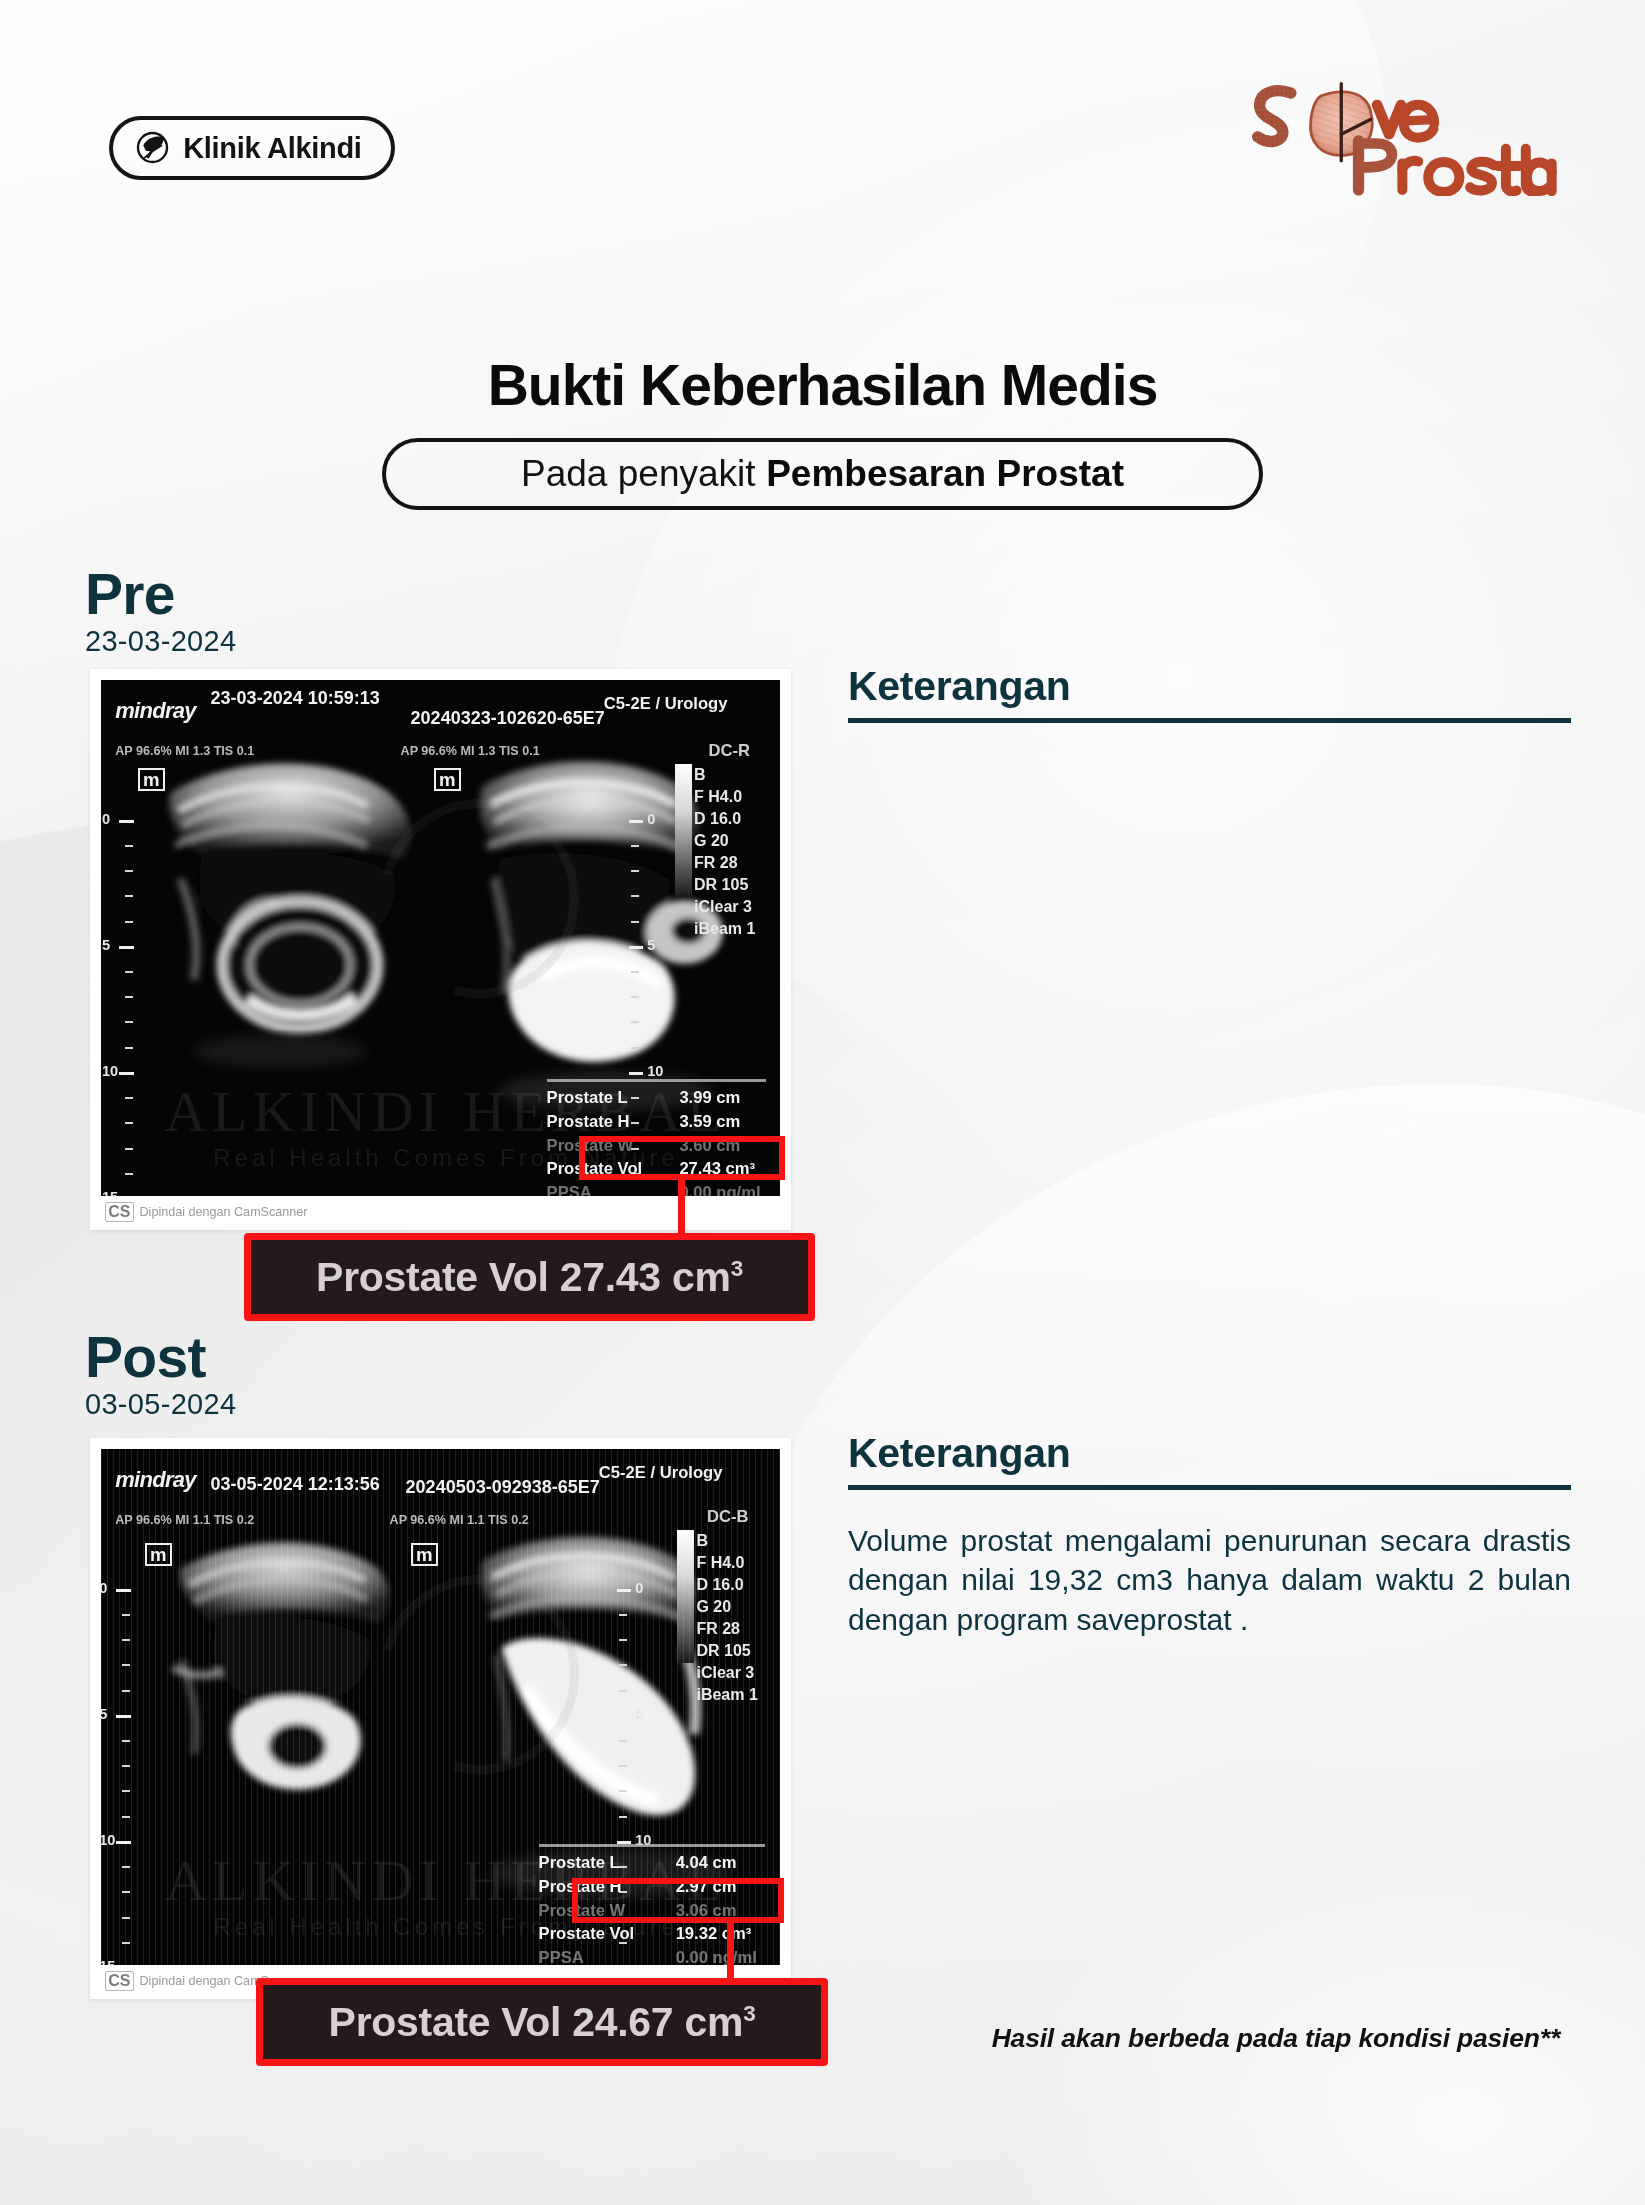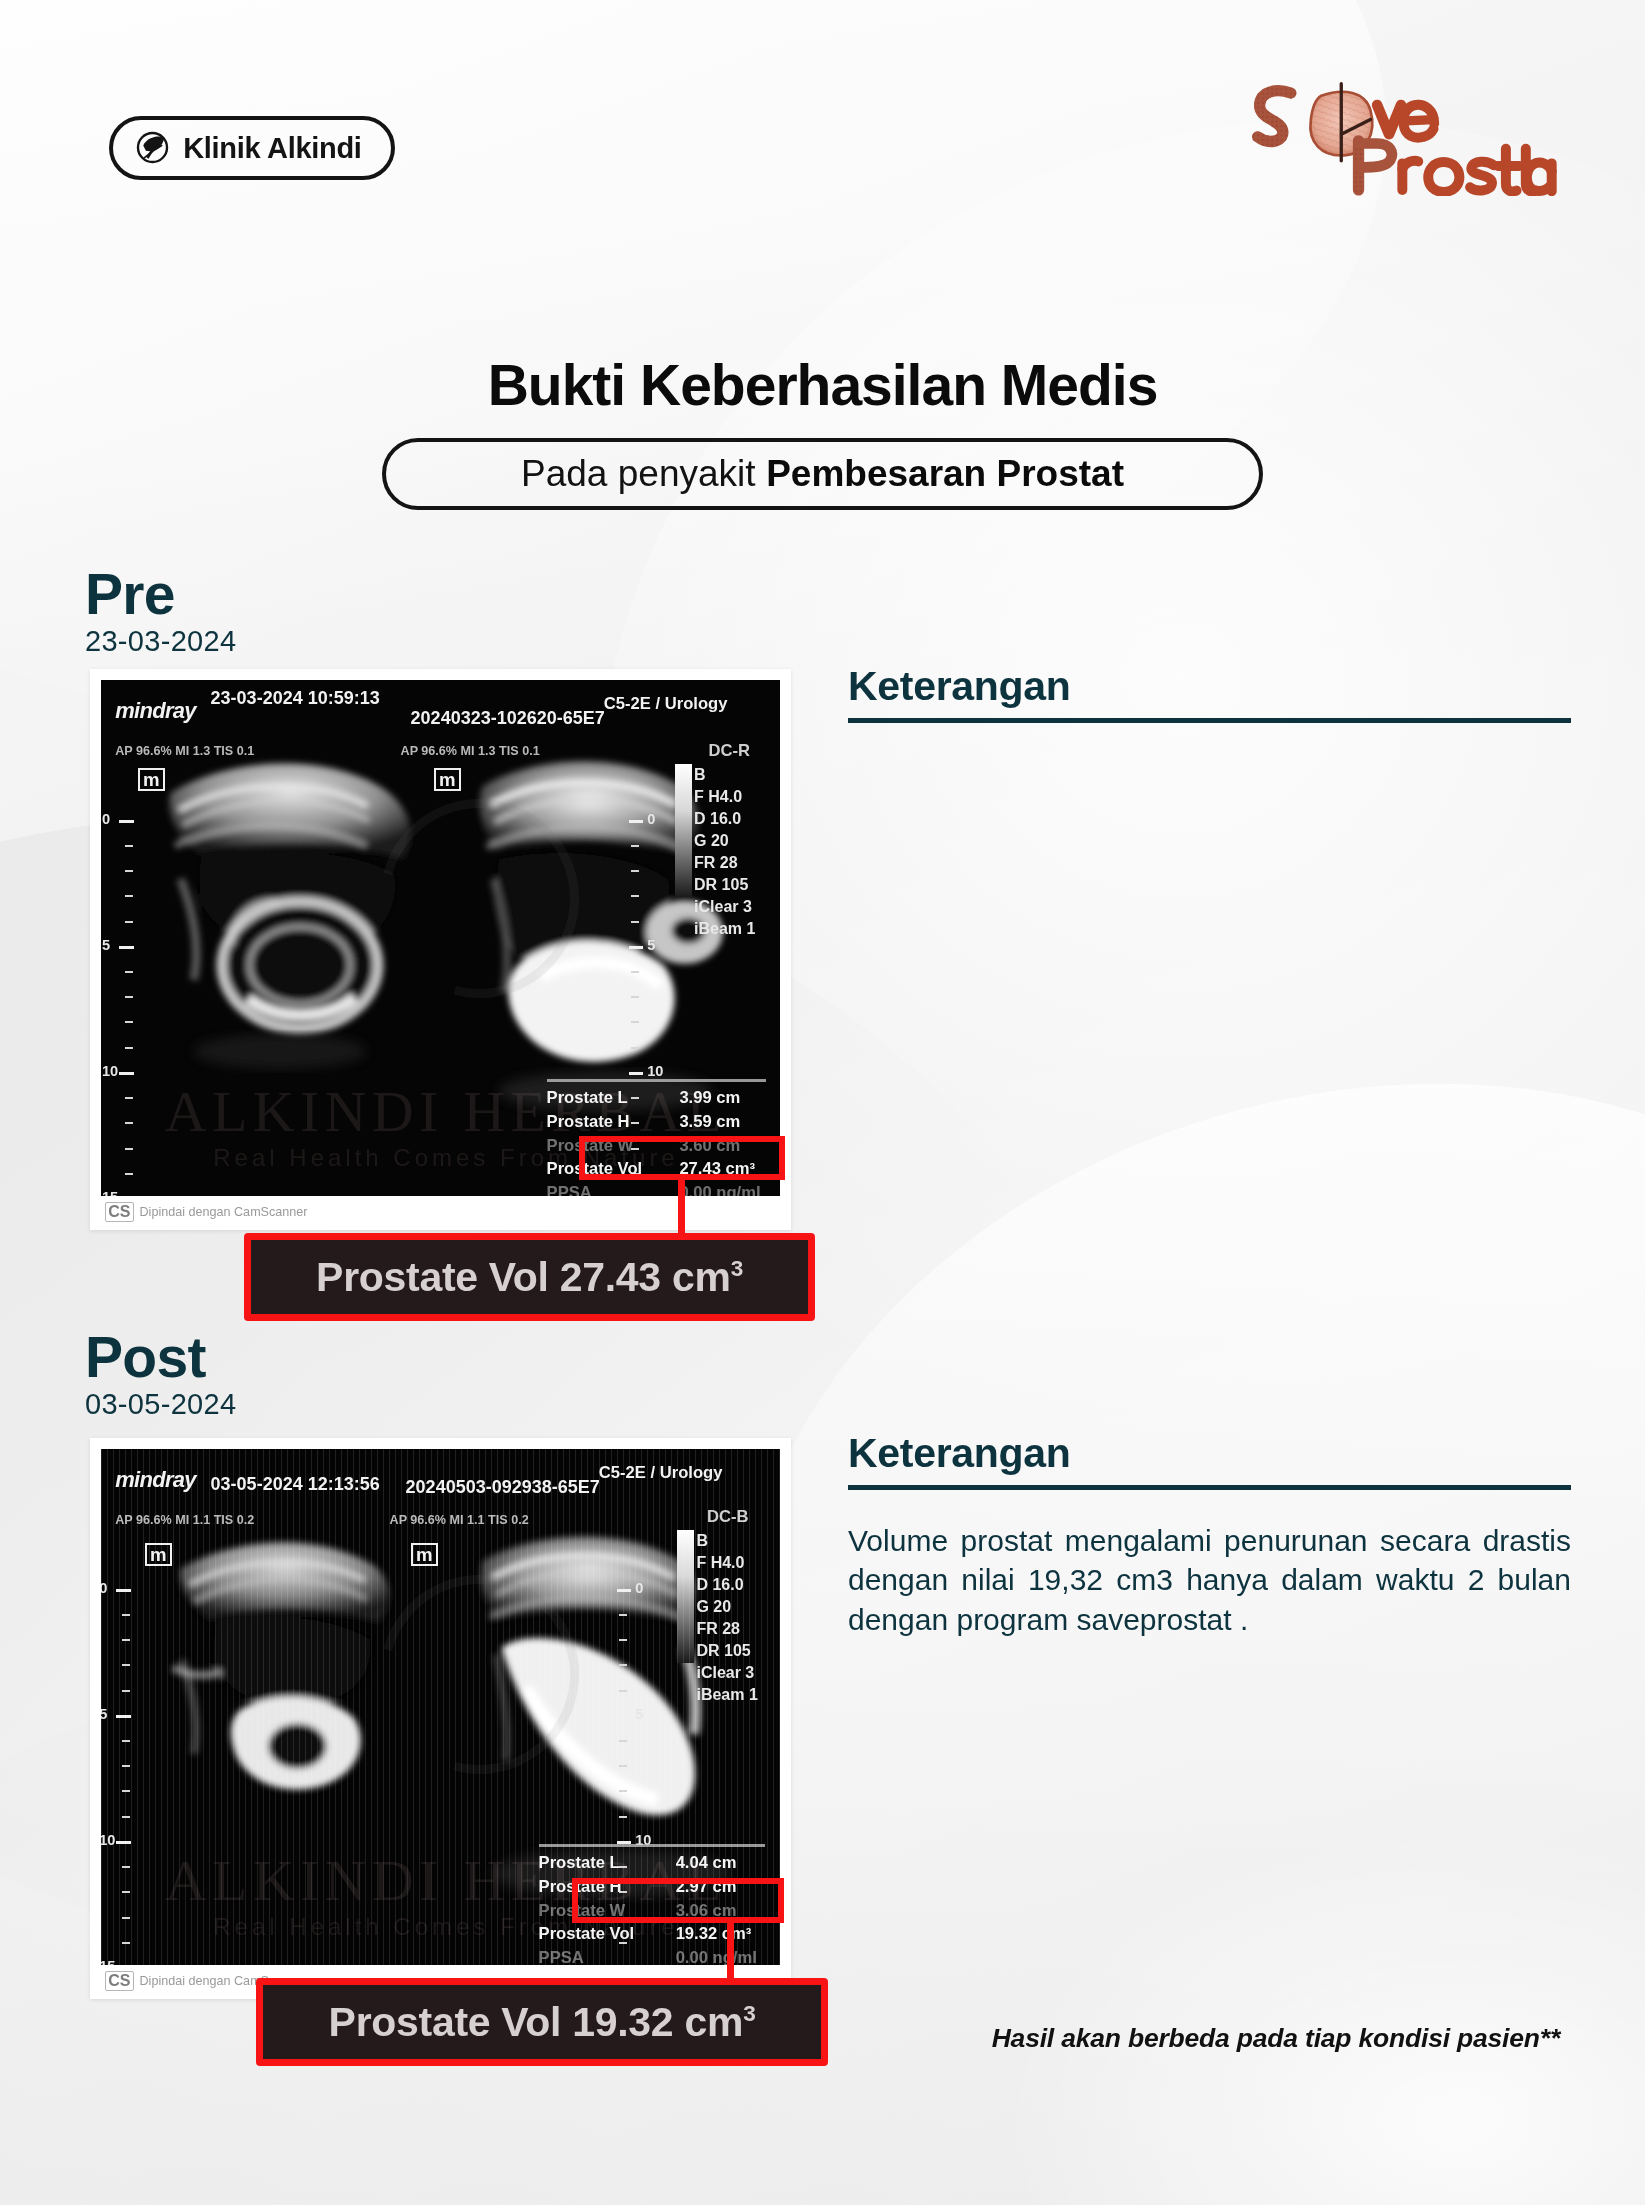--- a/index.html
+++ b/index.html
@@ -577,20 +577,20 @@
       <span class="cs-chip">CS</span>
       <span>Dipindai dengan CamScanner</span>
     </div>
   </div>
 
   <div class="meas-highlight" style="left:572px; top:1878px; width:212px; height:45px;"></div>
   <div class="connector" style="left:727px; top:1923px; height:62px;"></div>
 
   <div class="callout" style="left:256px; top:1978px; width:572px; height:88px;">
     <span class="text">
-      <span>Prostate Vol 19.32 cm</span><sup>3</sup>
+      <span>Prostate Vol 24.67 cm</span><sup>3</sup>
     </span>
   </div>
 
   <div class="disclaimer">Hasil akan berbeda pada tiap kondisi pasien**</div>
 
 </div>
 
 
 </body></html>

